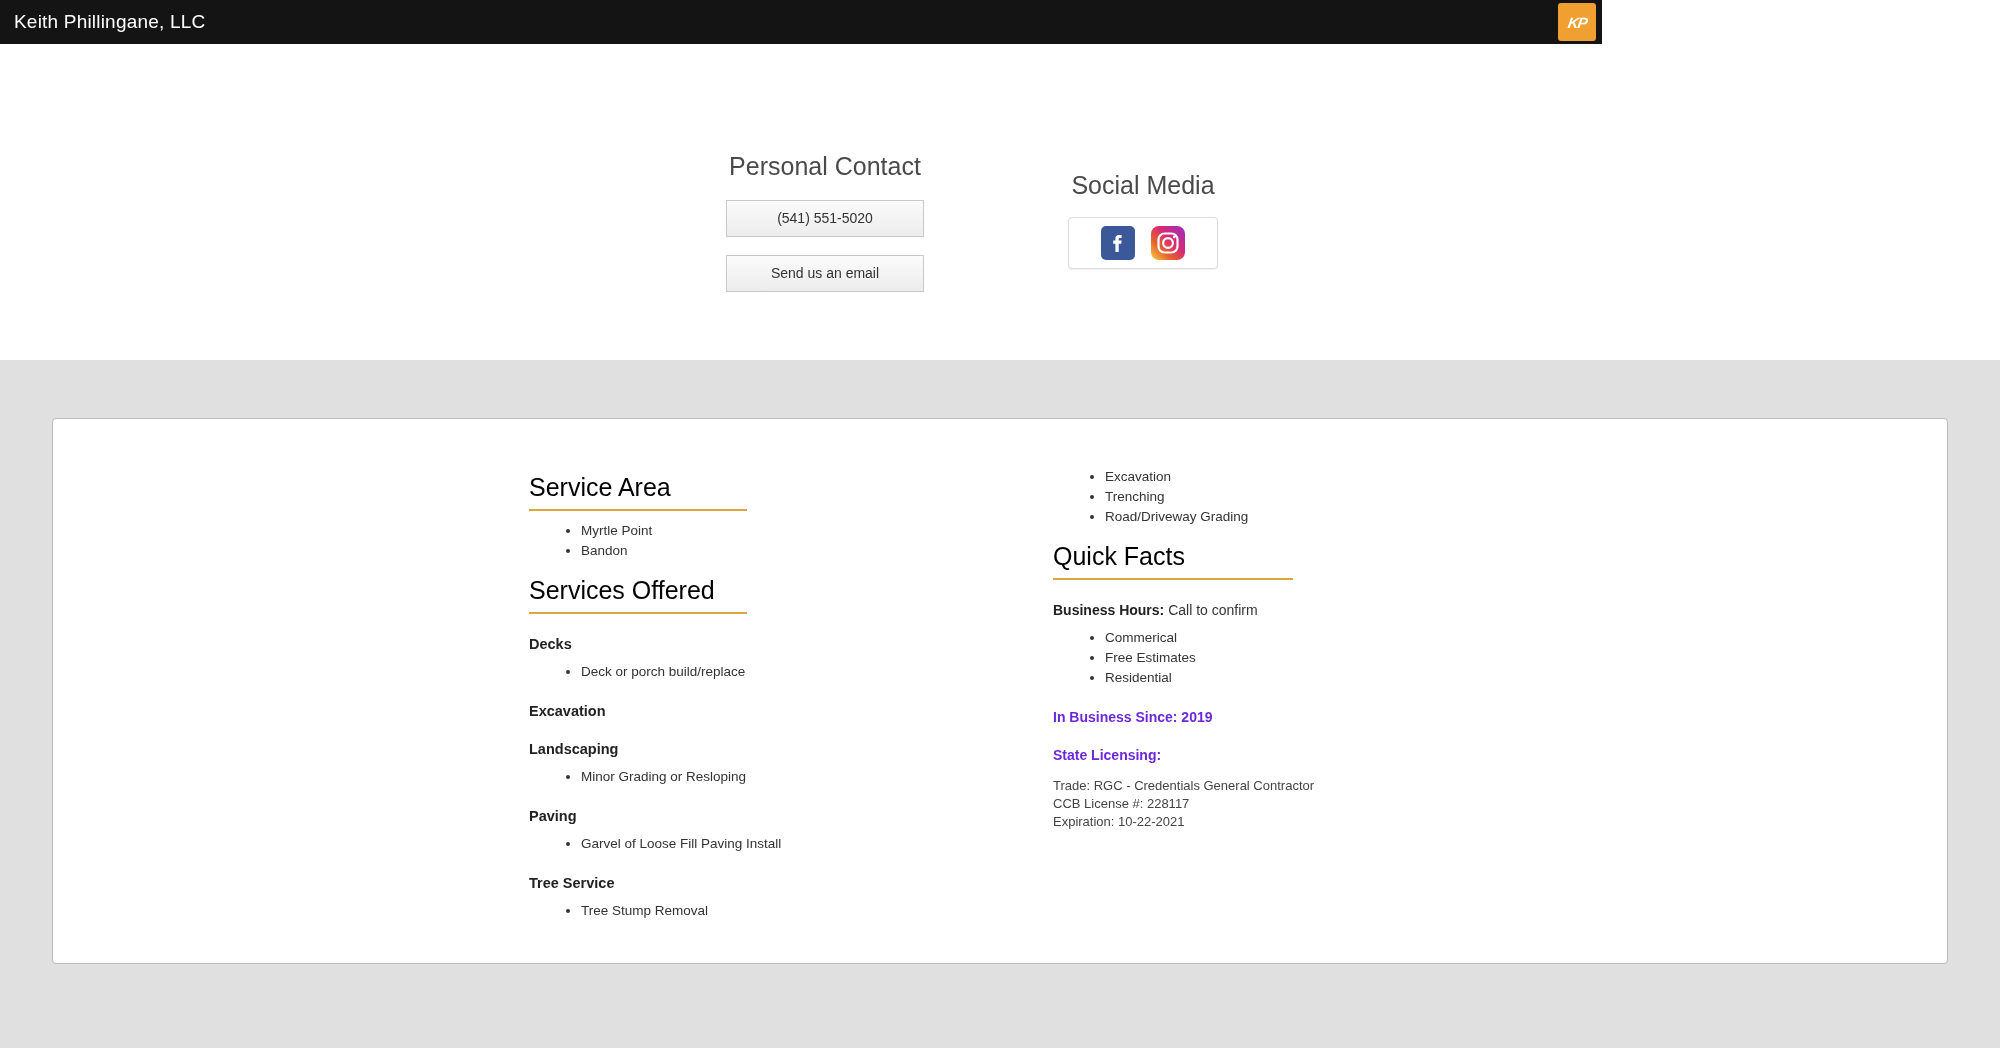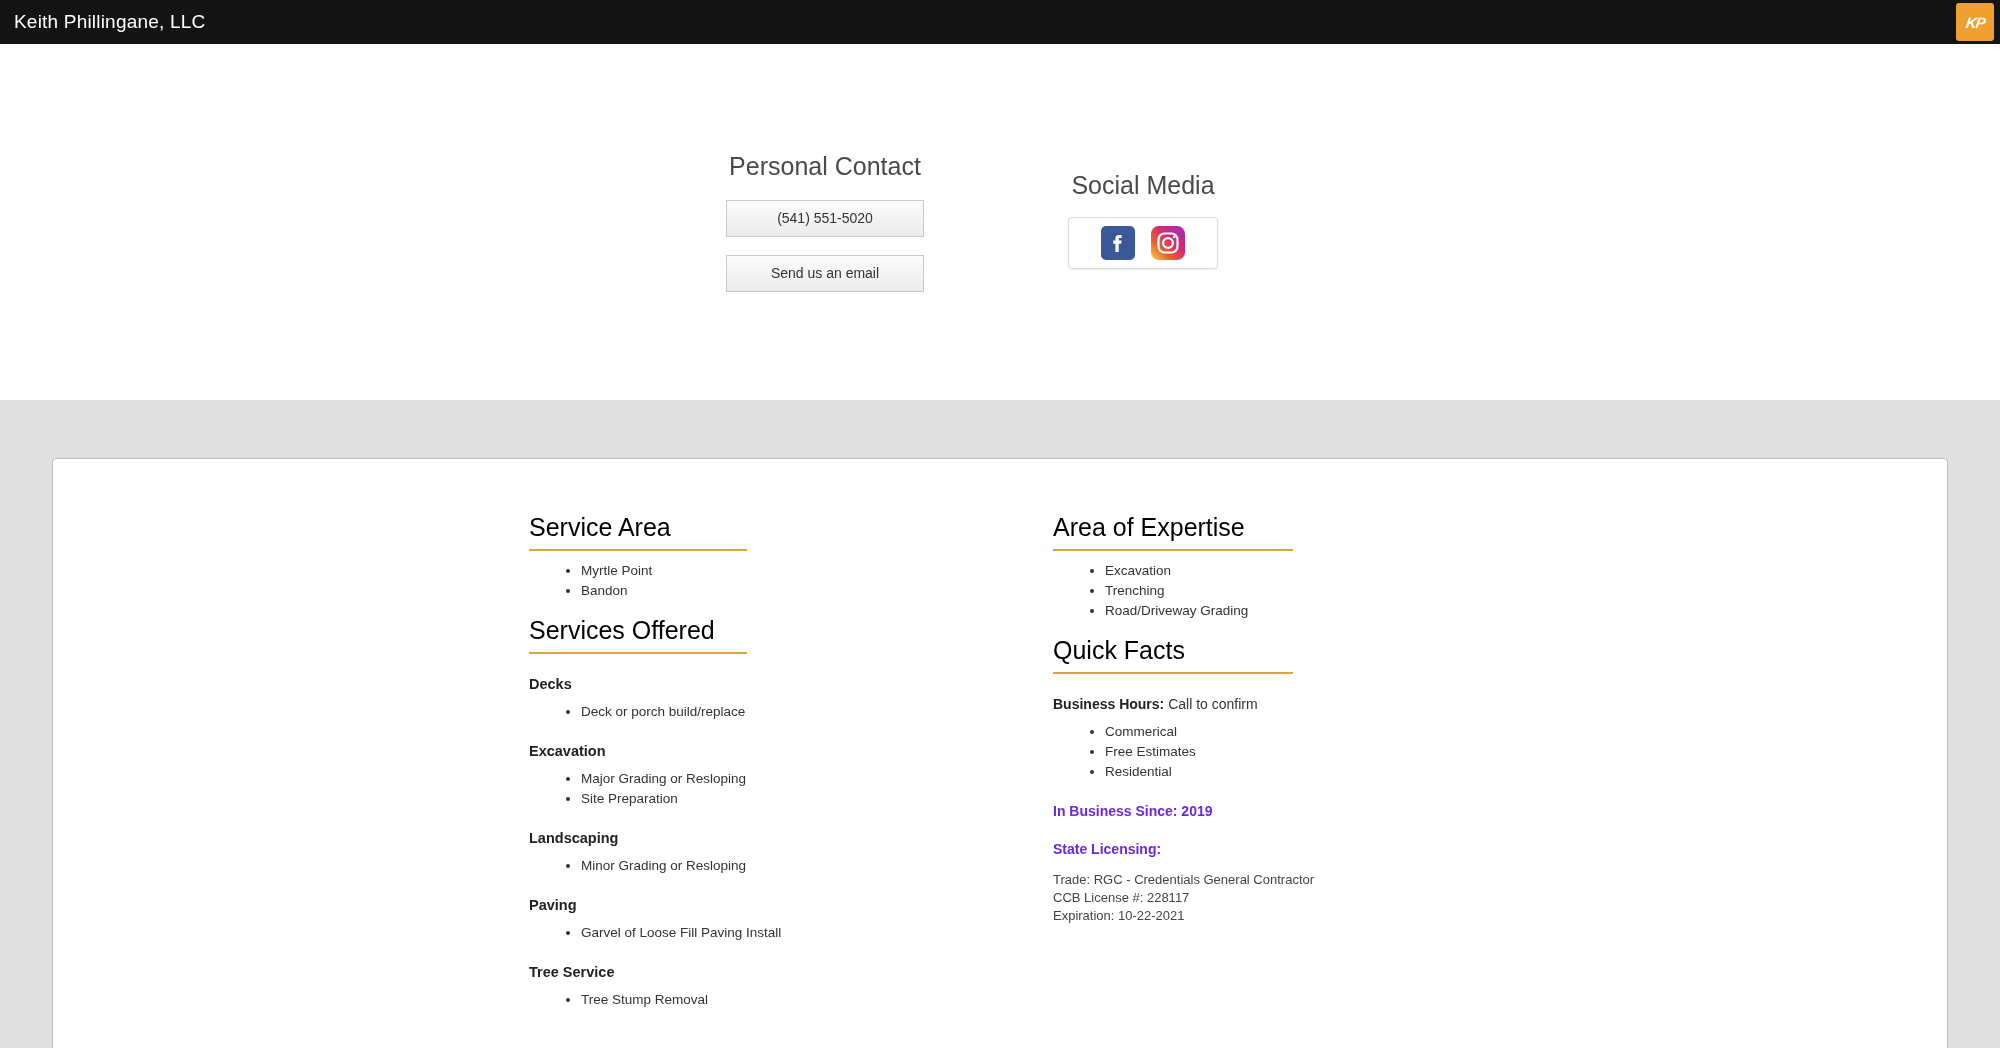--- a/index.html
+++ b/index.html
@@ -9,21 +9,21 @@
     width: 2000px;
     height: 1048px;
     background: #ffffff;
     font-family: "Liberation Sans", sans-serif;
     overflow: hidden;
   }
 
   
   .topbar {
     position: relative;
-    width: 2000px;
+    width: 1602px;
     height: 44px;
     background: #141414;
     display: flex;
     align-items: center;
   }
   .topbar-title {
     color: #ffffff;
     font-size: 19px;
     letter-spacing: 0.2px;
     margin-left: 14px;
@@ -46,21 +46,21 @@
     font-size: 15px;
     font-weight: 700;
     font-style: italic;
     letter-spacing: -1px;
     transform: skewX(-8deg);
   }
 
   
   .hero {
     width: 2000px;
-    height: 356px;
+    height: 316px;
     background: #ffffff;
     position: relative;
   }
   .contact-block {
     position: absolute;
     left: 726px;
     top: 108px;
     width: 198px;
     text-align: center;
   }
@@ -248,45 +248,40 @@
       </ul>
 
       <h2 class="sec gap-top">Services Offered</h2>
 
       <div class="svc-title first">Decks</div>
       <ul class="bullets">
         <li>Deck or porch build/replace</li>
       </ul>
 
       <div class="svc-title">Excavation</div>
-      <ul class="bullets">
-        <li>Major Grading or Resloping</li>
-        <li>Site Preparation</li>
-      </ul>
 
       <div class="svc-title">Landscaping</div>
       <ul class="bullets">
         <li>Minor Grading or Resloping</li>
       </ul>
 
       <div class="svc-title">Paving</div>
       <ul class="bullets">
         <li>Garvel of Loose Fill Paving Install</li>
       </ul>
 
       <div class="svc-title">Tree Service</div>
       <ul class="bullets">
         <li>Tree Stump Removal</li>
       </ul>
 
     </div>
 
     <div class="col-right">
 
-      <h2 class="sec wide">Area of Expertise</h2>
       <ul class="bullets">
         <li>Excavation</li>
         <li>Trenching</li>
         <li>Road/Driveway Grading</li>
       </ul>
 
       <h2 class="sec wide gap-top">Quick Facts</h2>
       <p class="fact-line">
         <b>Business Hours:</b><span> Call to confirm</span>
       </p>

